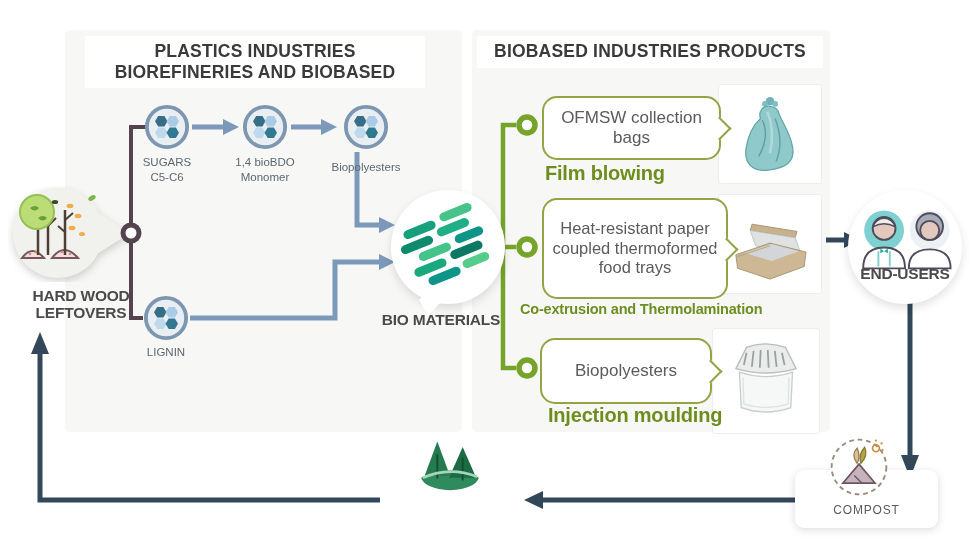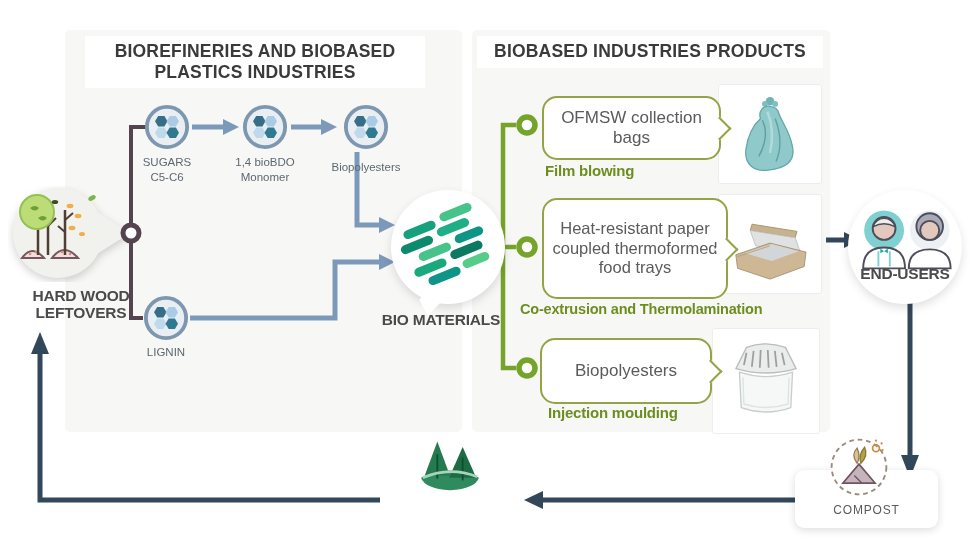--- a/index.html
+++ b/index.html
@@ -16,43 +16,43 @@
               font-size:15.5px;line-height:1.08;letter-spacing:-0.2px;z-index:6;}
   .circle-node{position:absolute;background:#fff;border-radius:50%;
                box-shadow:0 4px 10px rgba(0,0,0,.12);z-index:4;}
   .badge{position:absolute;z-index:3;}
   .bubble{position:absolute;background:#fff;border:2px solid #93a345;border-radius:15px;
           display:flex;align-items:center;justify-content:center;text-align:center;
           color:#5b5b5b;z-index:5;}
   .bubble .tail{position:absolute;right:-9px;top:calc(50% - 8px);width:15px;height:15px;
           background:#fff;border-top:2px solid #93a345;border-right:2px solid #93a345;
           transform:rotate(45deg);}
-  .process{position:absolute;color:#6d8e1f;font-weight:700;font-size:15px;
+  .process{position:absolute;color:#6d8e1f;font-weight:700;font-size:20px;
            letter-spacing:-0.2px;z-index:5;white-space:nowrap;}
   .card{position:absolute;background:#fff;border:1px solid #ededed;border-radius:3px;
         display:flex;align-items:center;justify-content:center;z-index:4;}
   .box{position:absolute;background:#fff;border-radius:9px;
        box-shadow:0 2px 8px rgba(0,0,0,.14);z-index:4;}
   .box-label{position:absolute;width:100%;text-align:center;color:#5a5a5a;
              font-size:12px;letter-spacing:.8px;line-height:1.25;}
   #connectors{position:absolute;left:0;top:0;z-index:3;}
   .bm-tail{position:absolute;left:30px;bottom:-6px;width:18px;height:18px;background:#fff;
            transform:rotate(62deg) skewX(18deg);z-index:3;}
 </style>
 </head>
 <body>
 
 <div id="stage">
 
   <div class="panel" style="left:65px;top:30px;width:397px;height:402px;"></div>
   <div class="panel" style="left:472px;top:30px;width:358px;height:402px;"></div>
 
   <div class="hdr" style="left:85px;top:36px;width:340px;height:52px;">
+    <span>PLASTICS INDUSTRIES</span>
     <span>BIOREFINERIES AND BIOBASED</span>
-    <span>PLASTICS INDUSTRIES</span>
   </div>
   <div class="hdr" style="left:477px;top:36px;width:346px;height:32px;">
     <span>BIOBASED INDUSTRIES PRODUCTS</span>
   </div>
 
   <svg class="badge" style="left:8px;top:186px;" width="124" height="96" viewBox="0 0 124 96">
     <g style="filter:drop-shadow(0 3px 4px rgba(0,0,0,.18));">
       <circle cx="50" cy="47" r="45" fill="#f1f1ee"></circle>
       <path d="M70 14 L122 47 L70 80 Z" fill="#f1f1ee"></path>
     </g>

